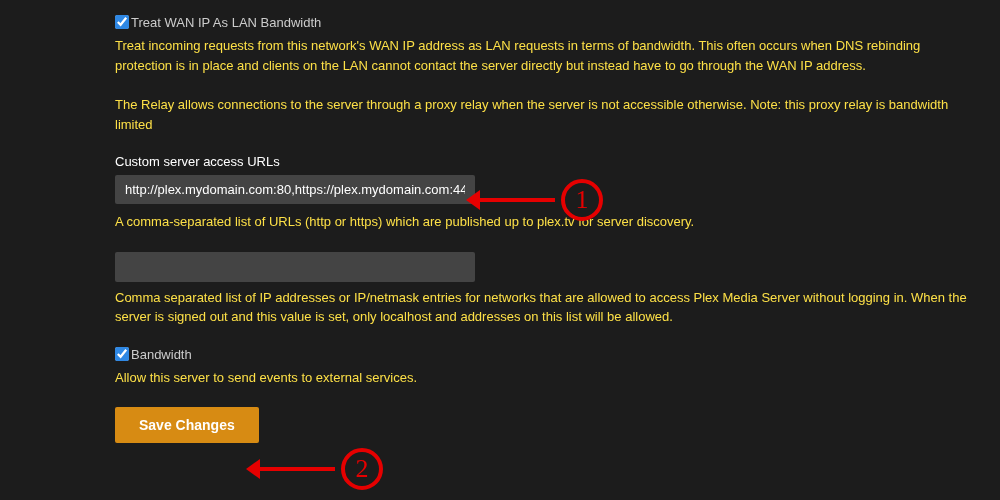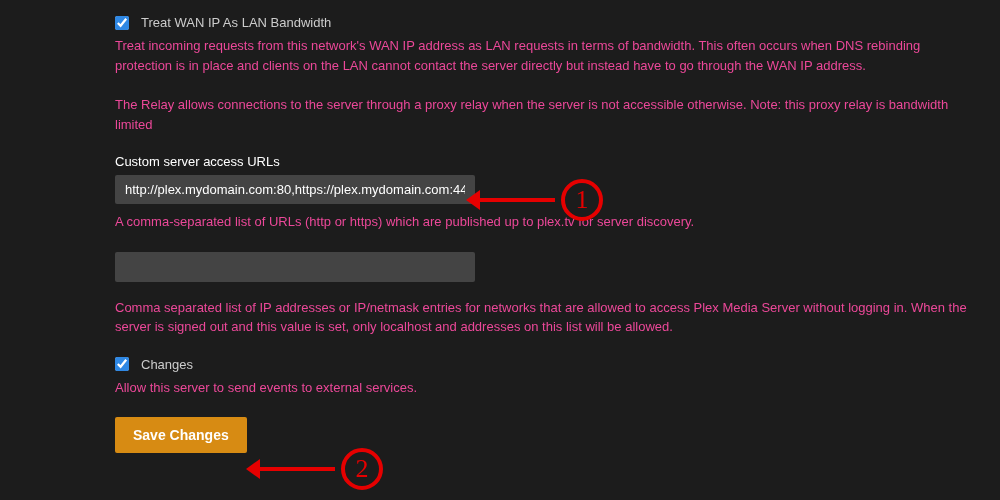--- a/index.html
+++ b/index.html
@@ -1,24 +1,24 @@
 <!DOCTYPE html>
 <html><head>
 <meta charset="utf-8">
 <style>
   html,body{margin:0;padding:0;background:#1c1c1c;color:#ccc;font-family:"Helvetica Neue",Arial,sans-serif;font-size:13px;}
   .page{width:1000px;height:500px;position:relative;box-sizing:border-box;padding:15px 30px 20px 115px;}
   .group{margin-bottom:20px;}
-  .chk-row{display:flex;align-items:center;gap:12px;margin-bottom:6px;}
+  .chk-row{display:flex;gap:2px;margin-bottom:6px;}
   input[type=checkbox]{width:14px;height:14px;margin:0;accent-color:#2f88e4;}
-  .desc{color:#ec4899;line-height:1.5;}
+  .desc{color:#fde047;line-height:1.5;}
   .label{color:#ffffff;margin-bottom:6px;}
   .text-input{background:#444;border:none;color:#fff;padding:7px 10px;font-size:13px;width:340px;border-radius:2px;}
   .text-input.empty{min-height:16px;}
-  .save-btn{background:#d78b13;color:#fff;border:none;padding:10px 18px;font-size:14px;font-weight:600;border-radius:2px;cursor:pointer;}
+  .save-btn{background:#d78b13;color:#fff;border:none;padding:10px 24px;font-size:14px;font-weight:600;border-radius:2px;cursor:pointer;}
   .annot{position:absolute;pointer-events:none;display:flex;align-items:center;}
   .arrow-line{height:4px;background:#e60000;width:75px;position:relative;}
   .arrow-line::before{content:"";position:absolute;left:-14px;top:-8px;width:0;height:0;border-top:10px solid transparent;border-bottom:10px solid transparent;border-right:14px solid #e60000;}
   .circ{width:34px;height:34px;border:4px solid #e60000;border-radius:50%;display:flex;align-items:center;justify-content:center;color:#e60000;font-size:26px;font-weight:400;margin-left:6px;font-family:Georgia,serif;}
   .a1{left:480px;top:179px;}
   .a2{left:260px;top:448px;}
 </style>
 </head>
 <body>
 
@@ -37,27 +37,27 @@
   </div>
 
   <div class="group">
     <div class="label">Custom server access URLs</div>
     <input class="text-input" type="text" value="http://plex.mydomain.com:80,https://plex.mydomain.com:443" style="">
     <div class="desc" style="margin-top:8px">A comma-separated list of URLs (http or https) which are published up to plex.tv for server discovery.</div>
   </div>
 
   <div class="group">
     <input class="text-input empty" type="text" value="" style="">
-    <div class="desc" style="margin-top:16px">Comma separated list of IP addresses or IP/netmask entries for networks that are allowed to access Plex Media Server without logging in. When the server is signed out and this value is set, only localhost and addresses on this list will be allowed.</div>
+    <div class="desc" style="margin-top:6px">Comma separated list of IP addresses or IP/netmask entries for networks that are allowed to access Plex Media Server without logging in. When the server is signed out and this value is set, only localhost and addresses on this list will be allowed.</div>
   </div>
 
   <div class="group">
     <div class="chk-row">
       <input type="checkbox" checked="" style="">
-      <span>Changes</span>
+      <span>Bandwidth</span>
     </div>
     <div class="desc">Allow this server to send events to external services.</div>
   </div>
 
   <button class="save-btn">Save Changes</button>
 
   <div class="annot a1">
     <div class="arrow-line"></div>
     <div class="circ">1</div>
   </div>

